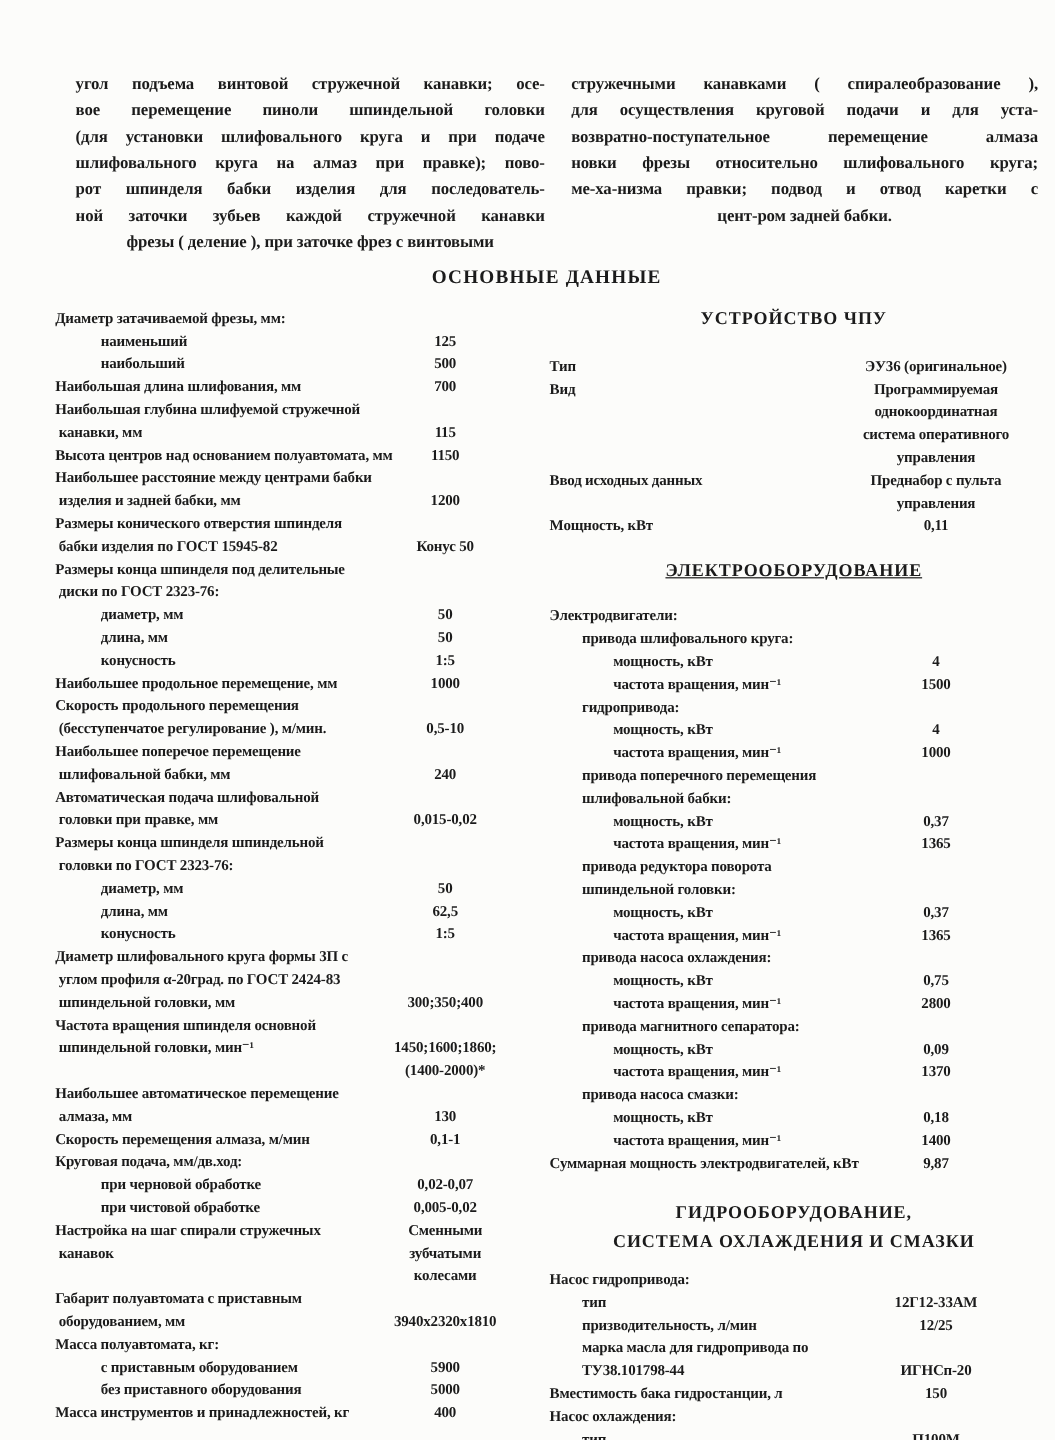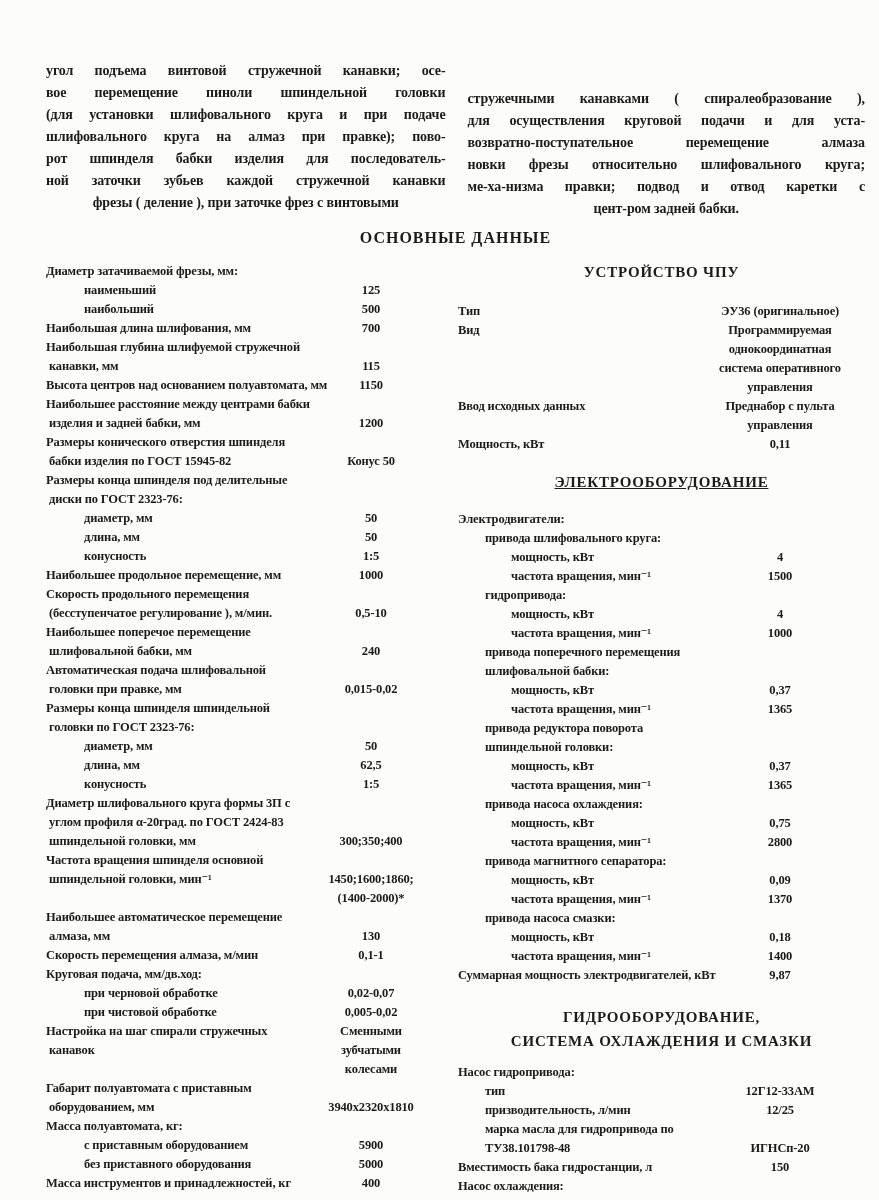--- a/index.html
+++ b/index.html
@@ -8,22 +8,22 @@
     background:#fcfcfa;color:#1b1b1b;
     font-family:"Liberation Serif","DejaVu Serif",serif;
     font-weight:700;
     overflow:hidden;
     -webkit-font-smoothing:antialiased;
   }
   .page{padding:60px 14px 0 46px;}
   
   .intro{display:flex;}
   .para{width:50%;font-size:14px;line-height:22px;letter-spacing:-0.1px;}
-  .para-left{padding-right:10px;box-sizing:border-box;}
-  .para-right{padding-left:12px;box-sizing:border-box;margin-top:28px;}
+  .para-left{padding-right:10px;box-sizing:border-box;margin-left:17px;}
+  .para-right{padding-left:12px;box-sizing:border-box;}
   .line{text-align:justify;text-align-last:justify;}
   .para .line:last-child{text-align:center;text-align-last:auto;}
   
   .main-heading{
     margin:8px 0 0 0;text-align:center;
     font-size:16px;line-height:20px;letter-spacing:1px;font-weight:700;
   }
   
   .columns{display:flex;margin-top:14px;}
   .col-left{width:400px;flex:none;}
@@ -450,21 +450,21 @@
             <div class="val">12Г12-33АМ</div>
           </div>
 
           <div class="row">
             <div class="lbl ind-1">призводительность, л/мин</div>
             <div class="val">12/25</div>
           </div>
 
           <div class="row">
             <div class="lbl ind-1">марка масла для гидропривода по
-ТУ38.101798-48</div>
+ТУ38.101798-44</div>
             <div class="val">
 ИГНСп-20</div>
           </div>
 
           <div class="row">
             <div class="lbl ind-0">Вместимость бака гидростанции, л</div>
             <div class="val">150</div>
           </div>
 
           <div class="row">

